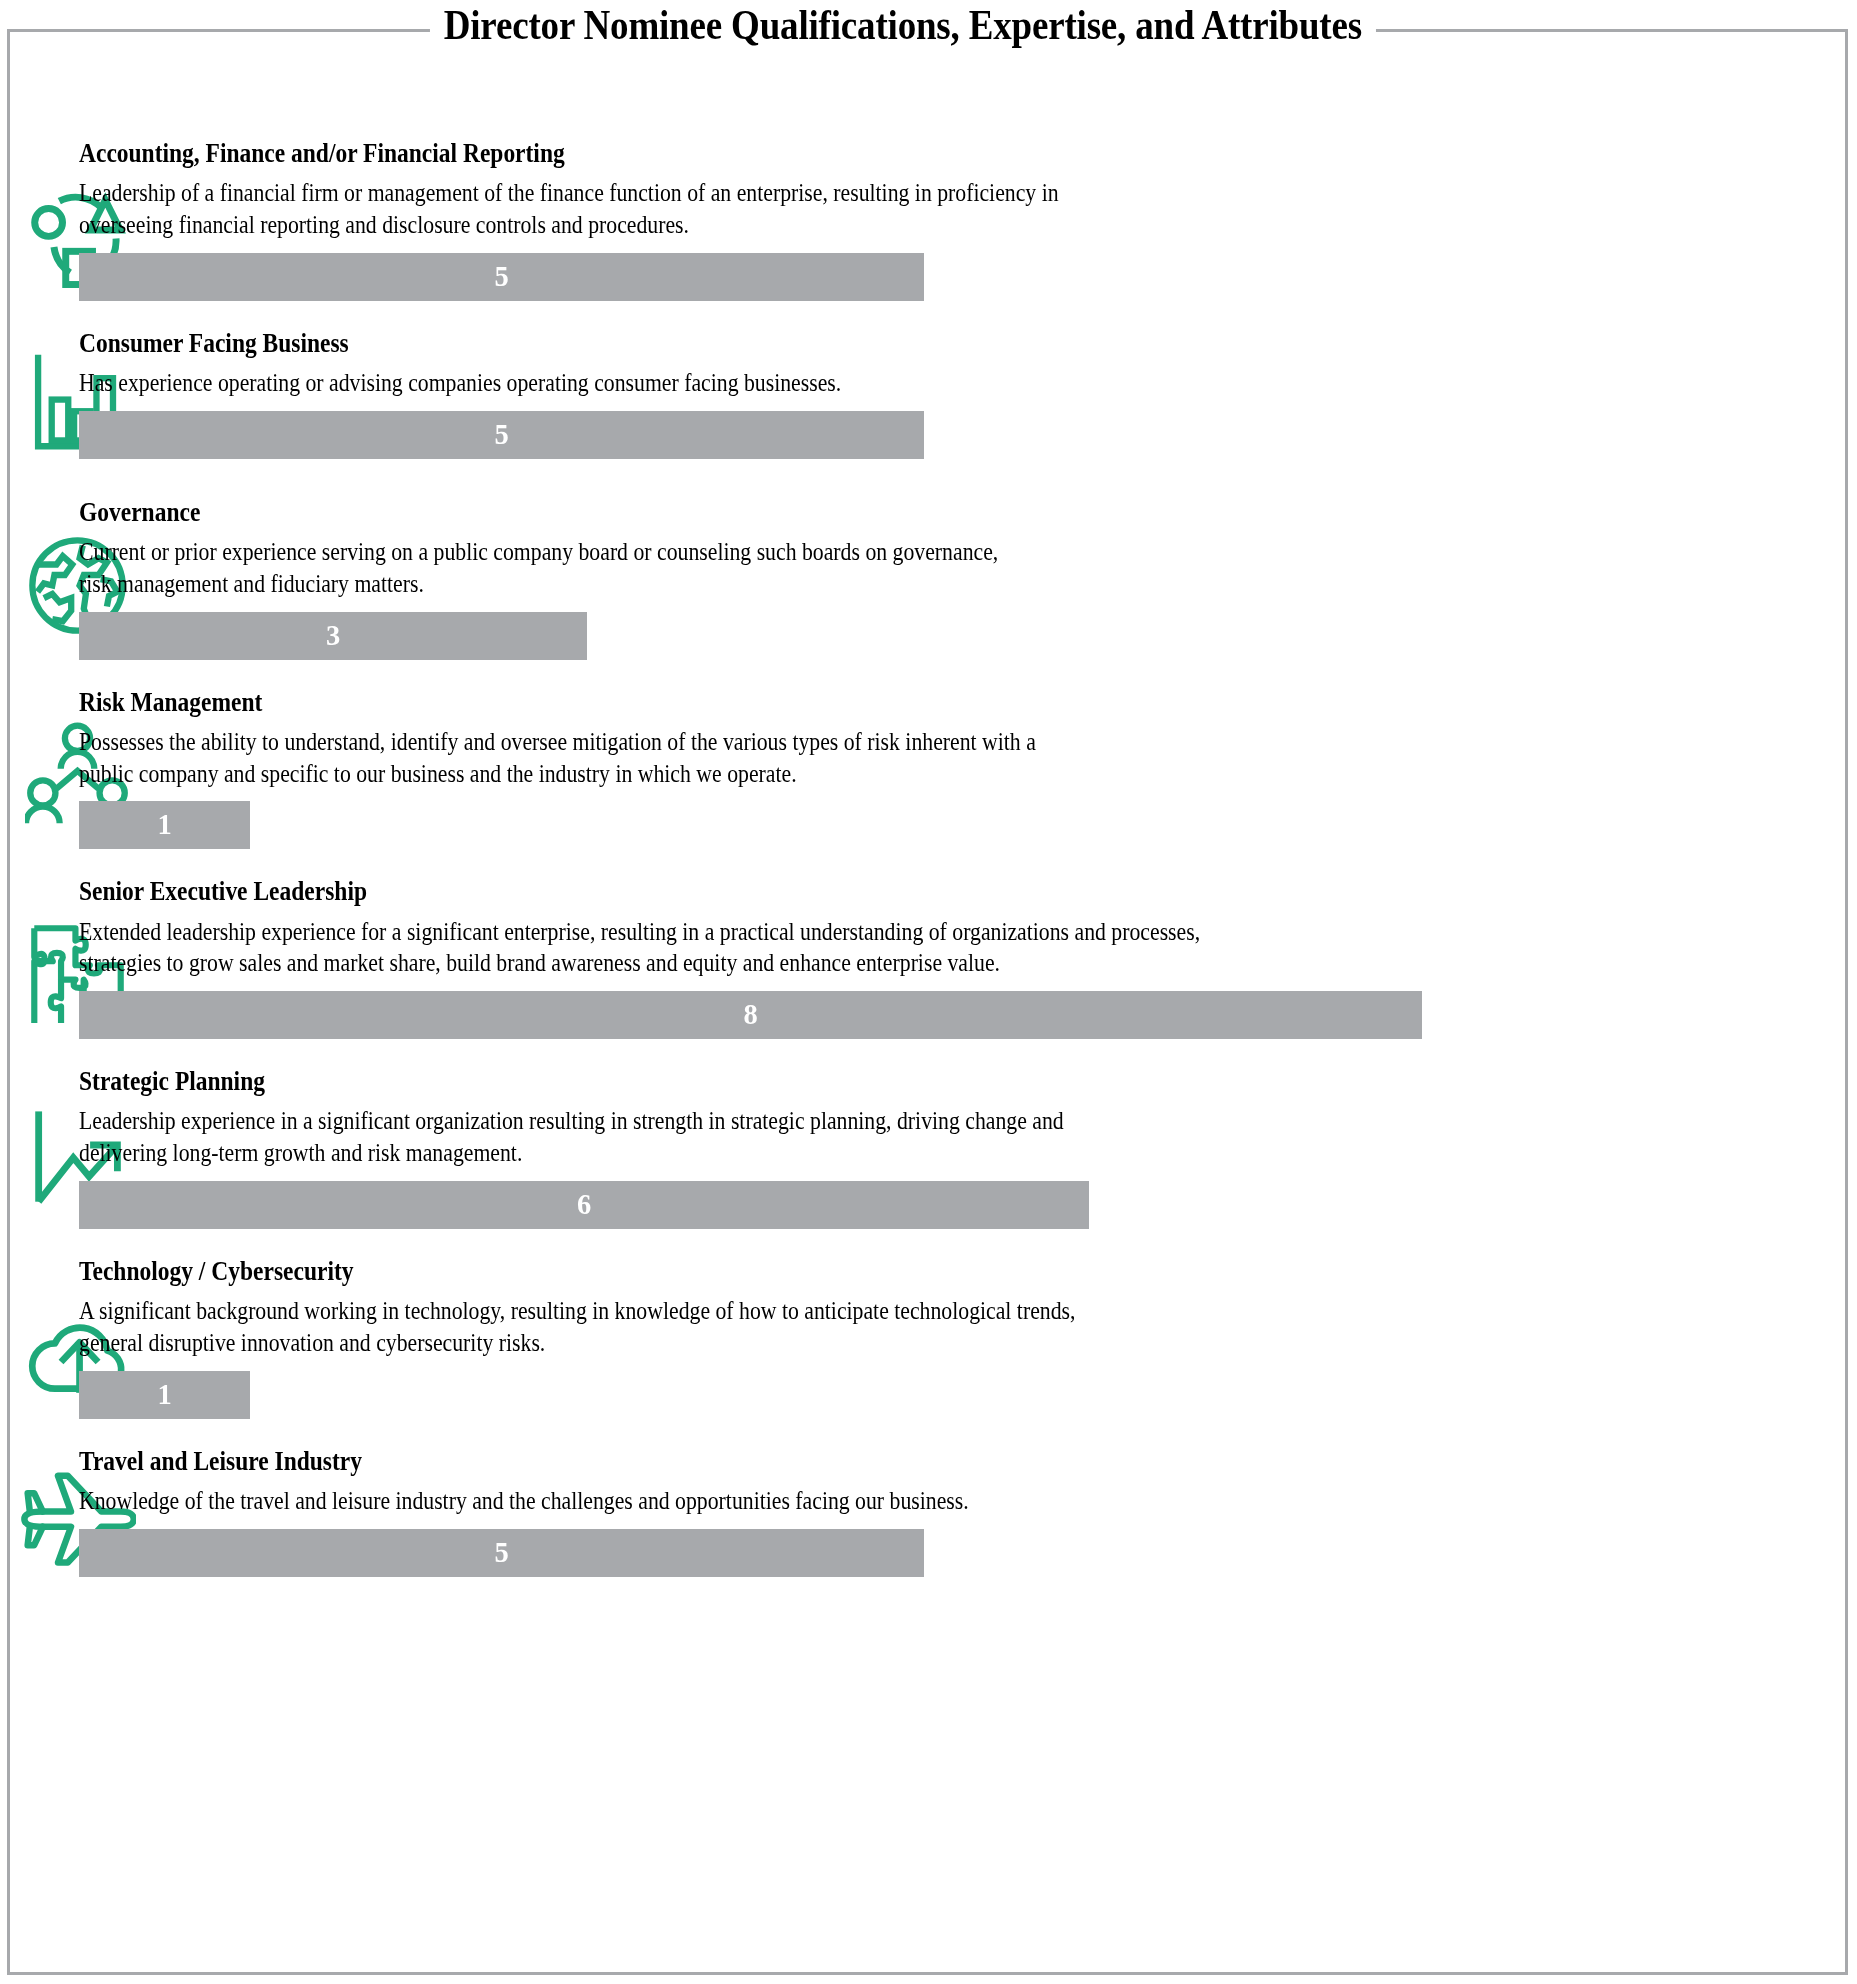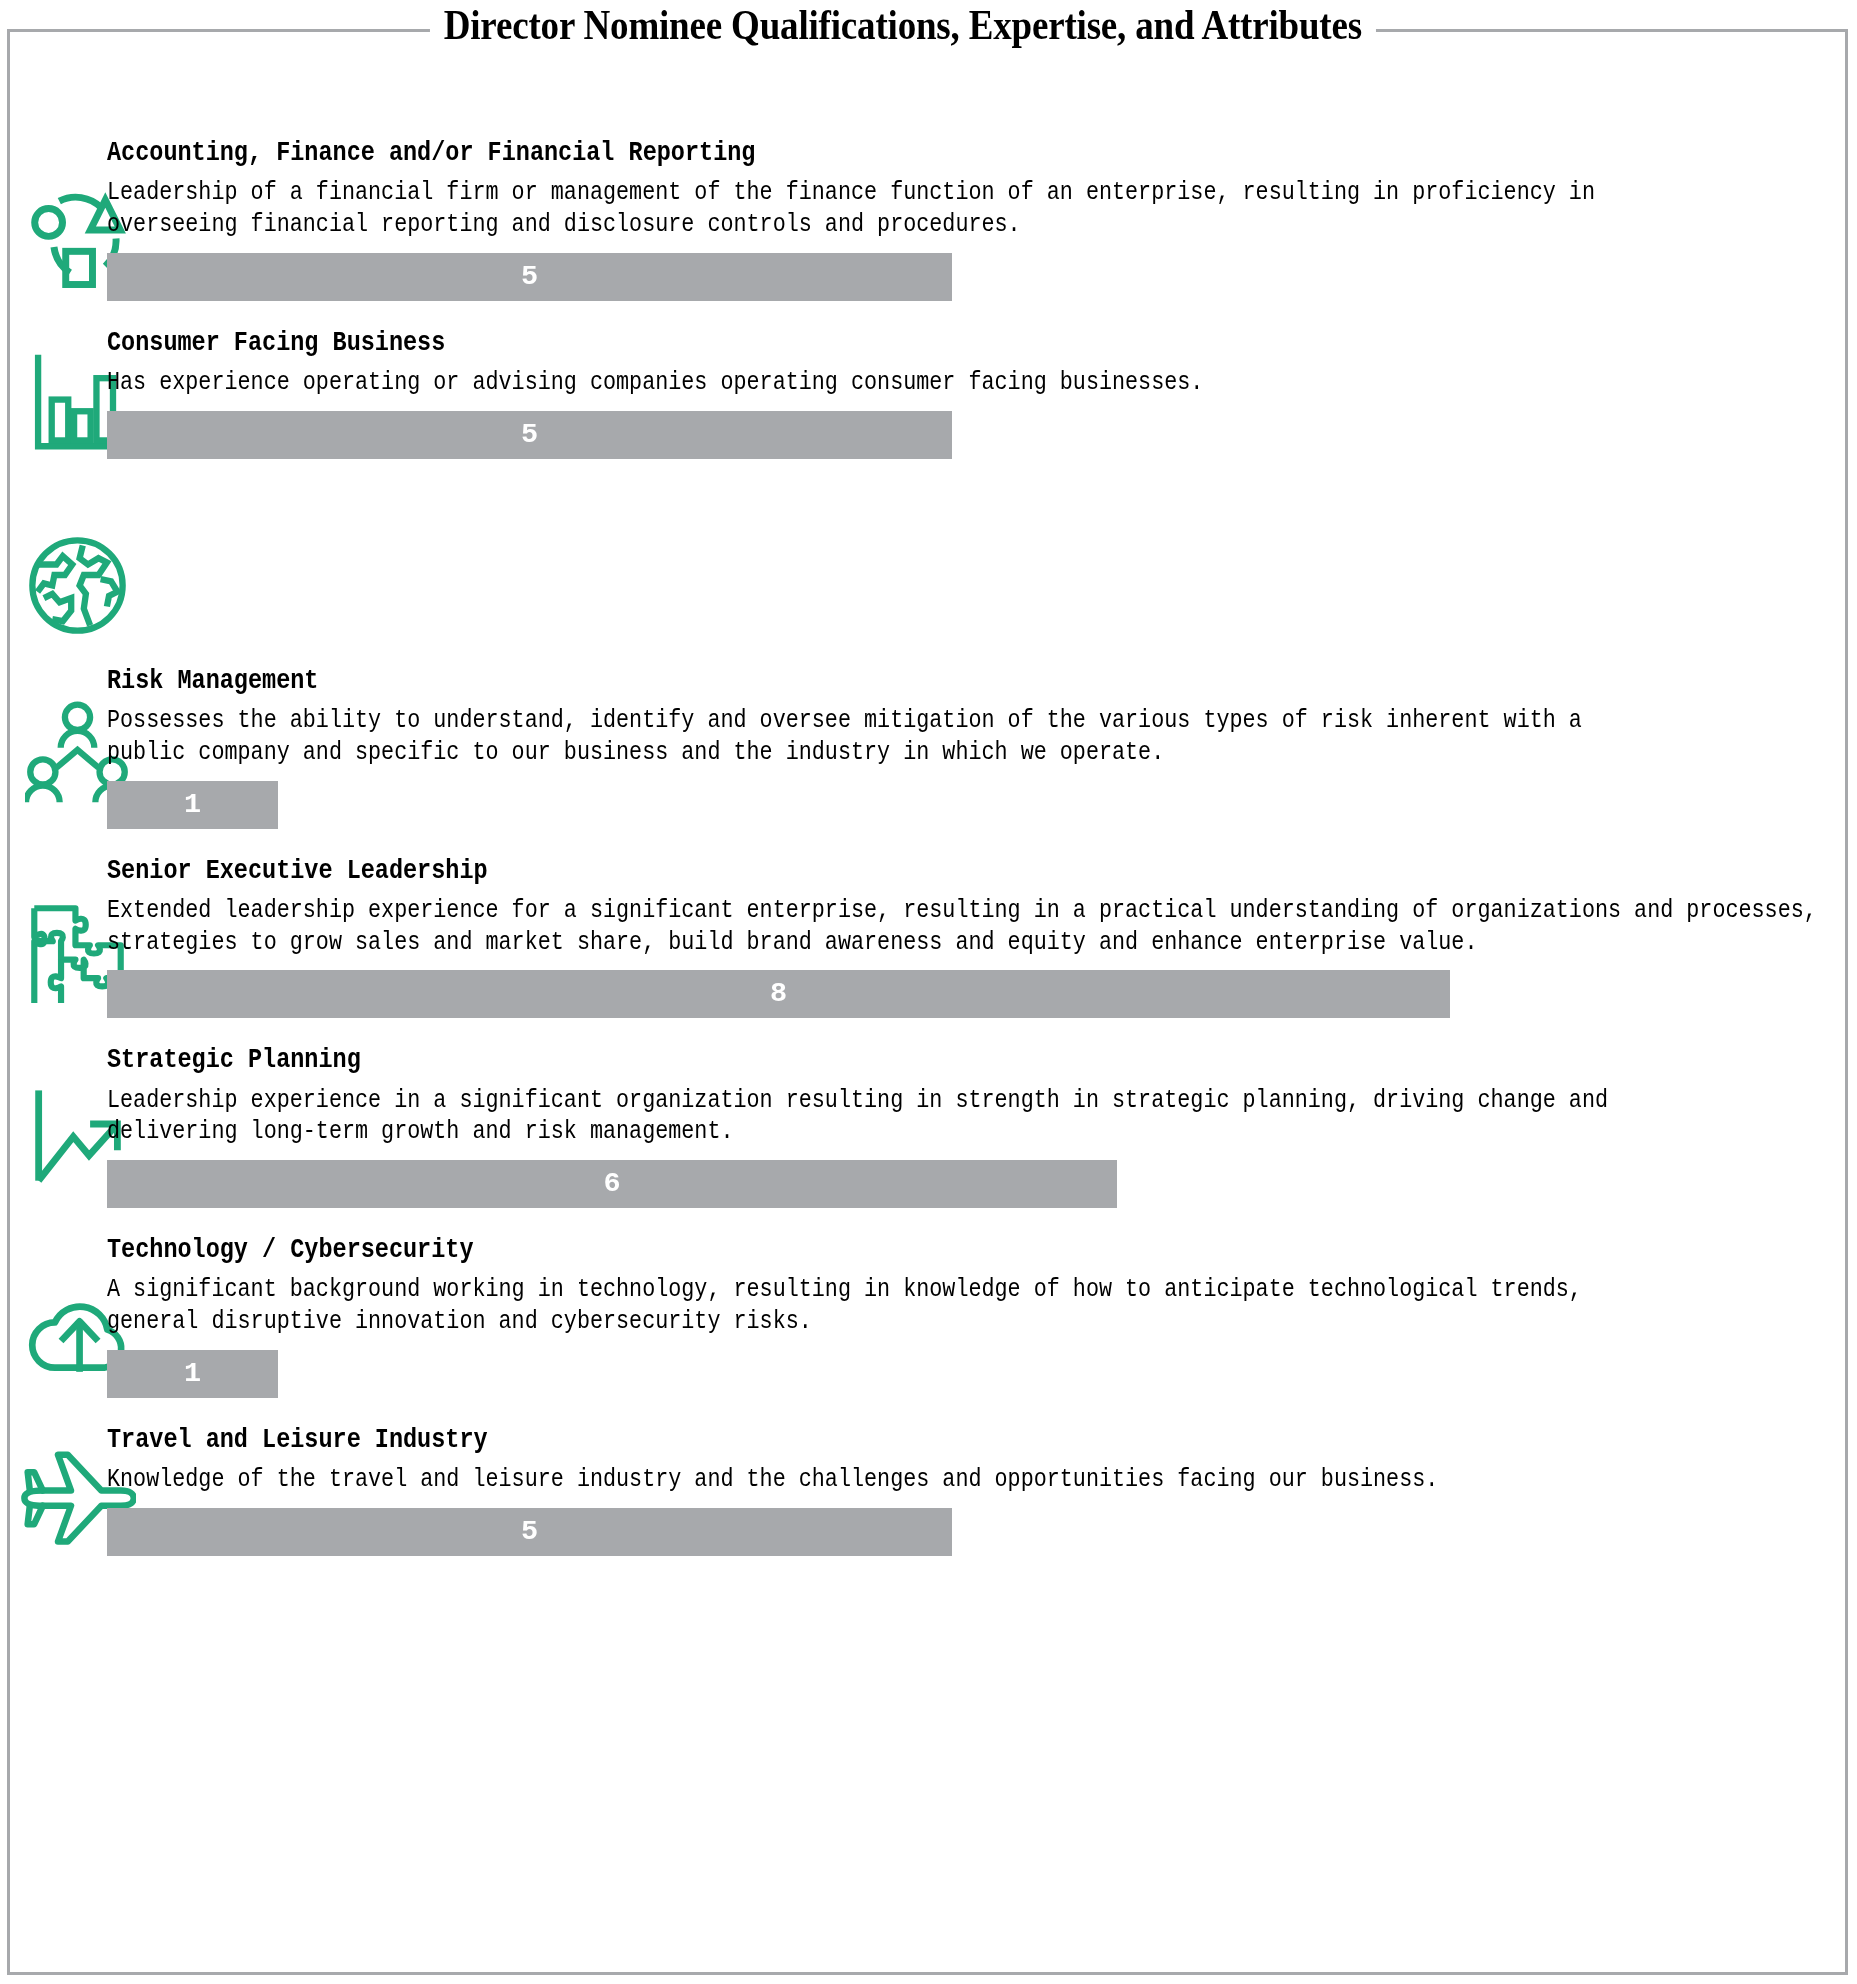--- a/index.html
+++ b/index.html
@@ -68,23 +68,22 @@
     left: 18.7px;
     width: 117px;
     height: 117px;
     display: flex;
     align-items: center;
     justify-content: center;
   }
   .icon-cell svg { display: block; }
 
   .text-cell {
-    margin-left: 107px;
+    margin-left: 79px;
     padding-right: 30px;
-    font-family: Liberation Mono, monospace;
   }
 
   .row-title {
     font-size: 27px;
     font-weight: bold;
     line-height: 1.0;
     margin: 0 0 10.3px 0;
     transform: scaleX(0.87);
     transform-origin: left top;
     white-space: nowrap;
@@ -186,20 +185,30 @@
   <div class="row r2">
     <div class="icon-cell">
       <svg width="105" height="105" viewBox="0 0 100 100" fill="none" stroke="#1FA97A" stroke-width="6" stroke-linejoin="miter">
         <circle cx="50" cy="50" r="43"></circle>
         <path d="M12 30 L30 30 L36 22 L45 30 L38 40 L28 40 L26 50 L18 48 L12 56"></path>
         <path d="M18 62 L26 58 L33 66 L44 62 L44 74 L36 84 L26 82"></path>
         <path d="M55 12 L52 24 L60 30 L70 24 L78 28 L70 40 L56 40 L52 50 L58 58 L56 72 L62 88"></path>
         <path d="M72 44 L82 46 L88 56 L80 60 L78 70"></path>
       </svg>
     </div>
+    <div class="text-cell">
+      <div class="row-title">Governance</div>
+      <div class="row-desc">
+        <span class="ln">Current or prior experience serving on a public company board or counseling such boards on governance,</span>
+        <span class="ln">risk management and fiduciary matters.</span>
+      </div>
+      <div class="bar" style="width:508px">
+        <span class="bar-value">3</span>
+      </div>
+    </div>
   </div>
 
   <div class="row r3">
     <div class="icon-cell">
       <svg width="105" height="110" viewBox="0 0 100 104" fill="none" stroke="#1FA97A" stroke-width="6" stroke-linecap="butt">
         <circle cx="50" cy="18" r="12"></circle>
         <path d="M34 47 A16 16 0 0 1 66 47"></path>
         <path d="M30 66 L50 49 L70 66"></path>
         <circle cx="17" cy="70" r="12"></circle>
         <path d="M1 99 A16 16 0 0 1 33 99"></path>

